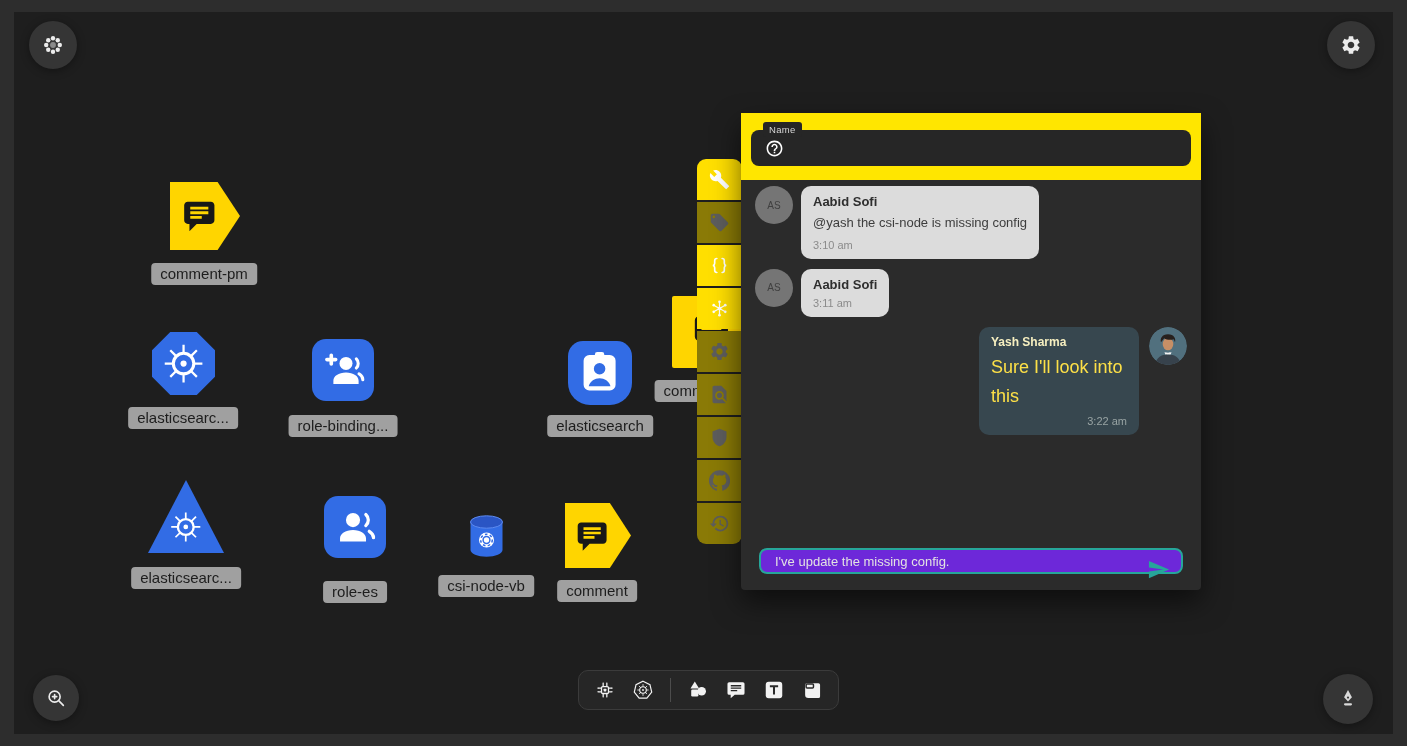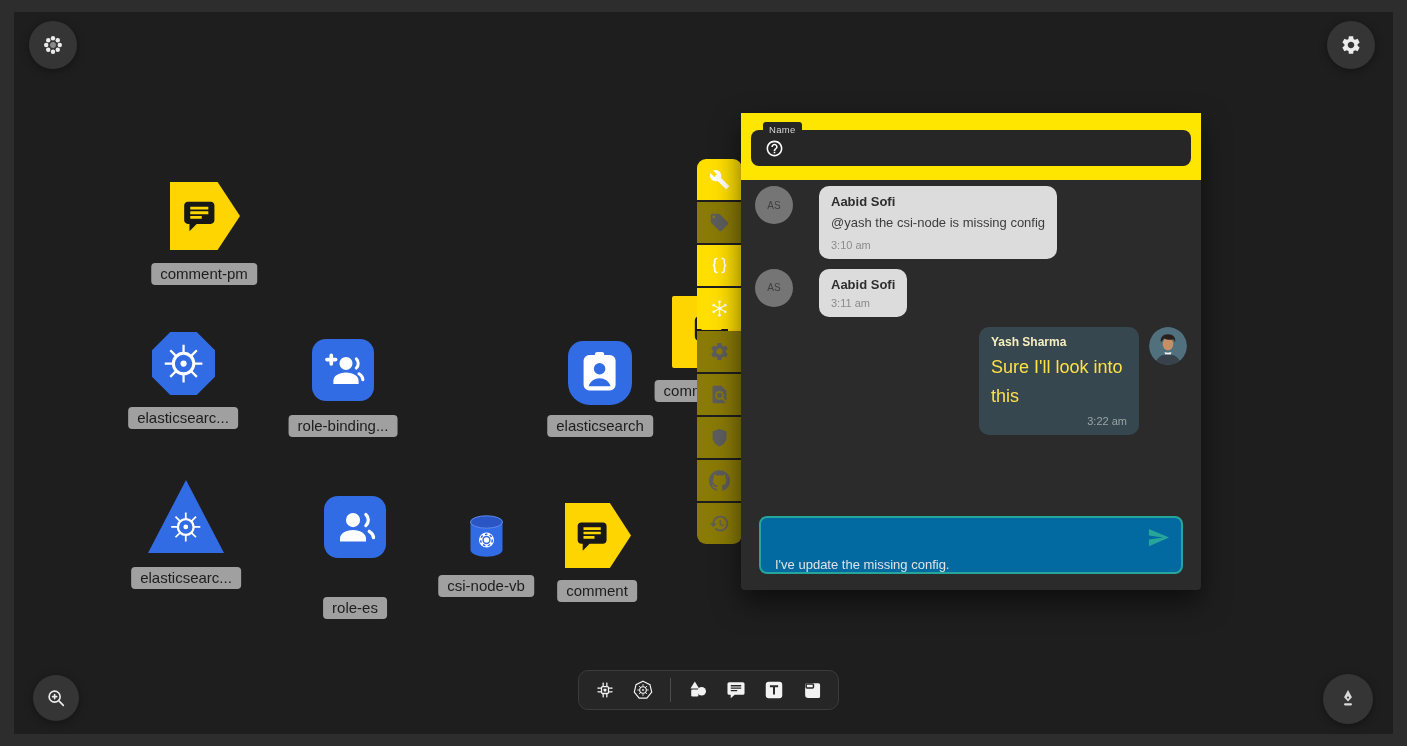--- a/index.html
+++ b/index.html
@@ -99,36 +99,36 @@
   .name-help svg { width:19px; height:19px; }
 
   .messages { flex:1; padding:6px 14px 0; overflow:hidden; }
   .msg { display:flex; margin-bottom:10px; align-items:flex-start; }
   .msg .avatar {
     flex:0 0 38px; width:38px; height:38px; border-radius:50%;
     background:#757575; color:#404040; font-size:10px;
     display:flex; align-items:center; justify-content:center;
   }
   .msg .avatar svg { width:38px; height:38px; border-radius:50%; }
-  .msg .bubble { margin-left:26px; background:var(--bubble-gray,#dcdcdc); border-radius:10px; padding:8px 12px 8px; max-width:348px; }
+  .msg .bubble { margin-left:8px; background:var(--bubble-gray,#dcdcdc); border-radius:10px; padding:8px 12px 8px; max-width:348px; }
   .msg .author { font-weight:bold; color:#2e2e2e; font-size:13px; }
   .msg .text   { color:#3d3d3d; font-size:13px; margin-top:4px; line-height:1.6; }
   .msg.gap .text { margin-top:30px; }
   .msg .time   { color:#8b8b8b; font-size:11px; margin-top:5px; }
   .msg.right { justify-content:flex-end; }
   .msg.right .bubble { background:var(--bubble-dark,#37474f); margin-left:0; margin-right:10px; max-width:160px; }
   .msg.right .author { color:#f6efc0; font-size:12px; }
   .msg.right .text   { color:#fde047; font-size:18px; }
   .msg.right .time   { color:#98a3a3; text-align:right; }
   .msg.right .avatar { background:transparent; }
 
   .composer { flex:0 0 auto; padding:6px 18px 16px; }
   .composer-box {
-    position:relative; height:58px; border:2px solid var(--teal,#26a69a);
-    border-radius:8px; display:flex; align-items:flex-end; background:#0369a1;
+    position:relative; height:26px; border:2px solid var(--teal,#26a69a);
+    border-radius:8px; display:flex; align-items:center; background:#6d28d9;
   }
   .composer-input {
     flex:1; background:transparent; border:none; outline:none;
     color:#e2e2e2; font-size:13px; font-family:inherit; padding:0 46px 0 14px;
   }
   .send-btn { position:absolute; right:11px; top:8px; color:var(--teal,#26a69a); cursor:pointer; display:flex; }
   .send-btn svg { width:23px; height:23px; }
 
   
   .bottom-toolbar {
@@ -210,21 +210,21 @@
     <div class="node-label" style="left: 172px; top: 566px;">elasticsearc...</div>
     <div class="node-shape shape-rsq" style="left: 310px; top: 484px; width: 62px; height: 62px; background: rgb(50, 108, 229); --c: #326ce5;">
       <span class="nicon">
         <svg viewBox="0 0 24 24" fill="#fff">
           <circle cx="11" cy="8.4" r="3.7"></circle>
           <path d="M11 13.6c-4 0-6.8 2-6.8 4.4v1.6h13.6V18c0-2.4-2.8-4.4-6.8-4.4z"></path>
           <path d="M17.7 5.5a3.9 3.9 0 0 1 0 5.8M19.5 14.3c1.4.9 2.2 2 2.2 3.3" stroke="#fff" stroke-width="1.7" fill="none" stroke-linecap="round"></path>
         </svg>
       </span>
     </div>
-    <div class="node-label" style="left: 341px; top: 596px;">role-es</div>
+    <div class="node-label" style="left: 341px; top: 580px;">role-es</div>
     <div class="node-shape shape-cylinder" style="left: 454px; top: 502px; width: 37px; height: 44px; --c: #326ce5;">
       <span class="nicon">
         <svg viewBox="0 0 37 44">
           <path d="M2.5 8v28c0 3.7 7.1 6.7 16 6.7s16-3 16-6.7V8H2.5z" fill="var(--c,#326ce5)"></path>
           <ellipse cx="18.5" cy="8" rx="16" ry="6.2" fill="#2a55c4"></ellipse>
           <ellipse cx="18.5" cy="8" rx="16" ry="6.2" fill="none" stroke="#5e8bf0" stroke-width="1"></ellipse>
           <circle cx="18.5" cy="26" r="7.5" fill="#fff"></circle>
           <circle cx="18.5" cy="26" r="3.4" fill="none" stroke="var(--c,#326ce5)" stroke-width="1.5"></circle>
           <circle cx="18.5" cy="26" r="5.8" fill="none" stroke="var(--c,#326ce5)" stroke-width="1.5" stroke-dasharray="2.6 2.4"></circle>
         </svg>

